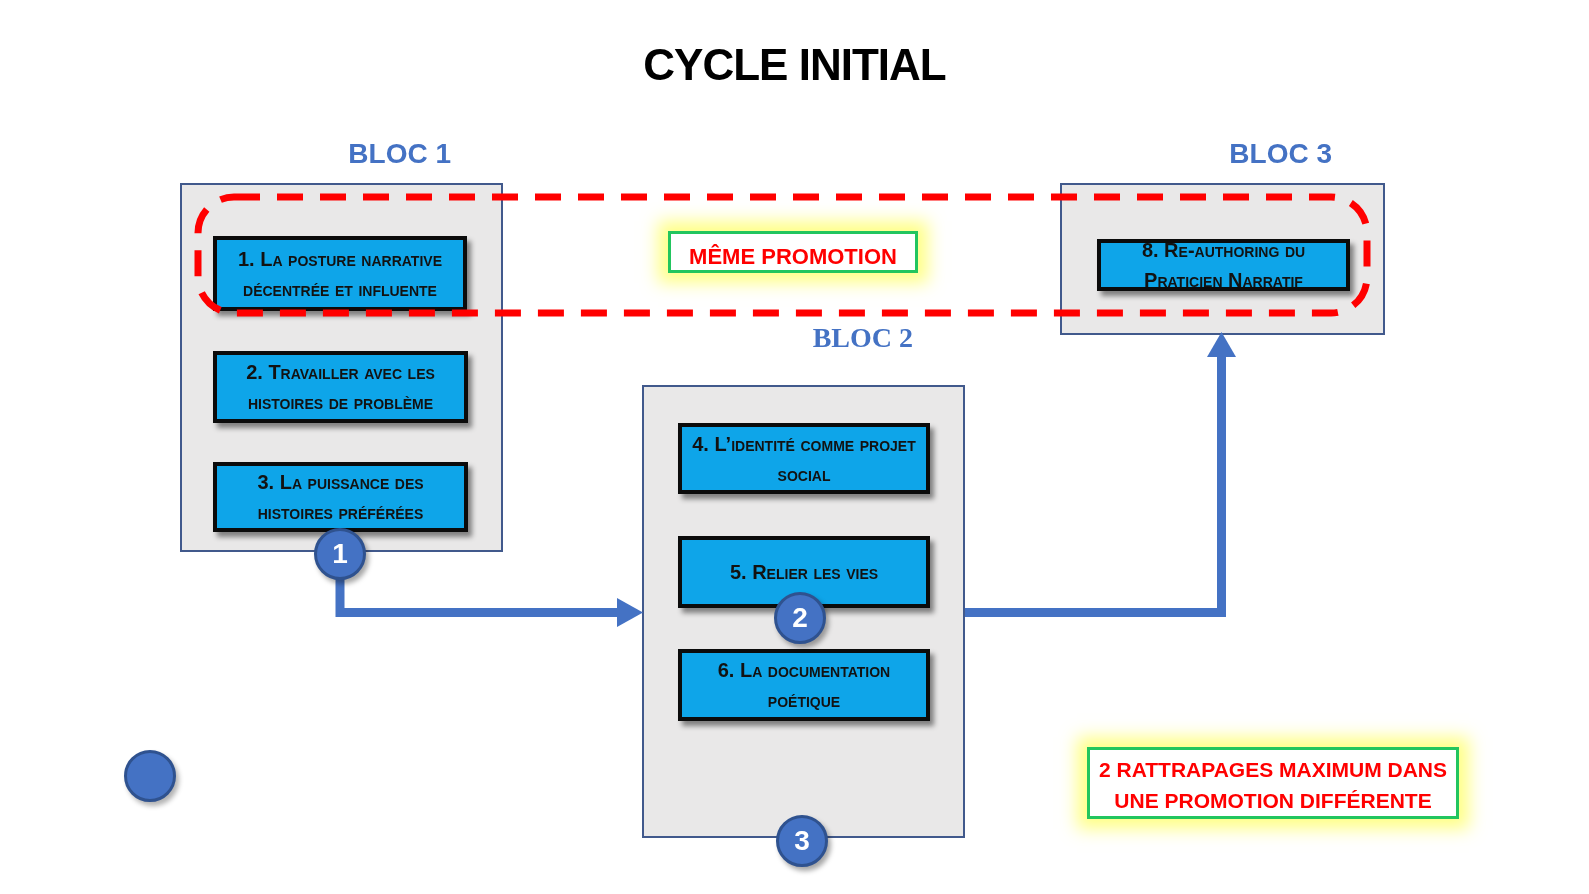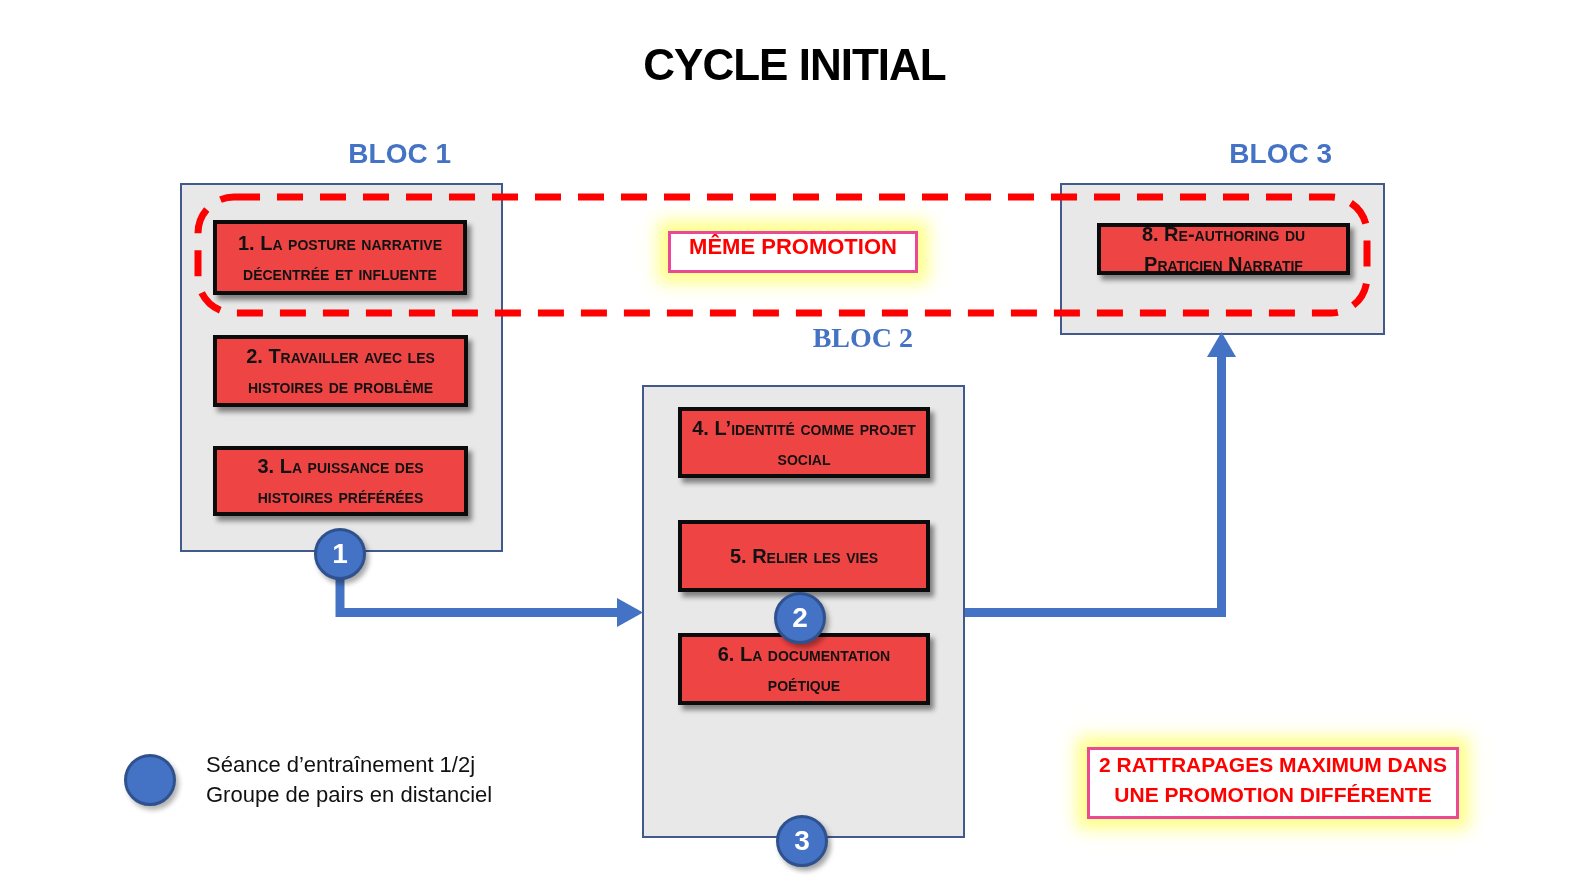--- a/index.html
+++ b/index.html
@@ -12,37 +12,37 @@
     font-size:44px;font-weight:bold;letter-spacing:-1px;color:#000;
   }
   .bloc-label{
     position:absolute;width:220px;text-align:right;
     font-size:28px;font-weight:bold;color:#4472C4;
   }
   .bloc-box{
     position:absolute;background:#E9E8E8;border:2px solid #41598C;box-sizing:border-box;
   }
   .module{
-    position:absolute;background:#ef4444;border:4px solid #0b0b0b;box-sizing:border-box;
+    position:absolute;background:#0ea5e9;border:4px solid #0b0b0b;box-sizing:border-box;
     box-shadow:4px 5px 5px rgba(0,0,0,0.45);
     display:flex;align-items:center;justify-content:center;text-align:center;
     font-weight:bold;font-variant:small-caps;font-size:20px;line-height:1.5;
-    padding:2px 6px;color:#121212;
+    padding:2px 6px;color:#121212;margin-top:16px;
   }
   .badge{
     position:absolute;width:52px;height:52px;border-radius:50%;box-sizing:border-box;
     background:#4472C4;border:3px solid #2F528F;color:#ffffff;
     font-size:28px;font-weight:bold;display:flex;align-items:center;justify-content:center;
     box-shadow:3px 4px 5px rgba(0,0,0,0.35);
   }
   .glow{
-    position:absolute;background:#ffffff;border:3px solid #ec4899;box-sizing:border-box;
+    position:absolute;background:#ffffff;border:3px solid #22c55e;box-sizing:border-box;
     box-shadow:0 0 16px 10px rgba(255,255,70,0.65);
     color:#FF0000;font-weight:bold;text-align:center;
-    display:flex;flex-direction:column;align-items:center;justify-content:flex-start;
+    display:flex;flex-direction:column;align-items:center;justify-content:flex-end;
   }
   .glow .ln{display:block;}
   #same-promo{left:668px;top:231px;width:250px;height:42px;font-size:22px;}
   #rattrapages{left:1087px;top:747px;width:372px;height:72px;font-size:21px;line-height:1.45;}
   .legend{position:absolute;left:124px;top:750px;display:flex;align-items:center;}
   .legend-circle{
     width:52px;height:52px;border-radius:50%;box-sizing:border-box;
     background:#4472C4;border:3px solid #2F528F;box-shadow:3px 4px 5px rgba(0,0,0,0.3);
   }
   .legend-text{margin-left:30px;font-size:22px;line-height:1.38;color:#111;}
@@ -88,19 +88,15 @@
   <div class="glow" id="same-promo">
     <span class="ln">MÊME PROMOTION</span>
   </div>
   <div class="glow" id="rattrapages">
     <span class="ln">2 RATTRAPAGES MAXIMUM DANS</span>
     <span class="ln">UNE PROMOTION DIFFÉRENTE</span>
   </div>
 
   <div class="legend">
     <div class="legend-circle"></div>
-    <div class="legend-text">
-      <div>Séance d’entraînement 1/2j</div>
-      <div>Groupe de pairs en distanciel</div>
-    </div>
   </div>
 
 </div>
 
 </body></html>

